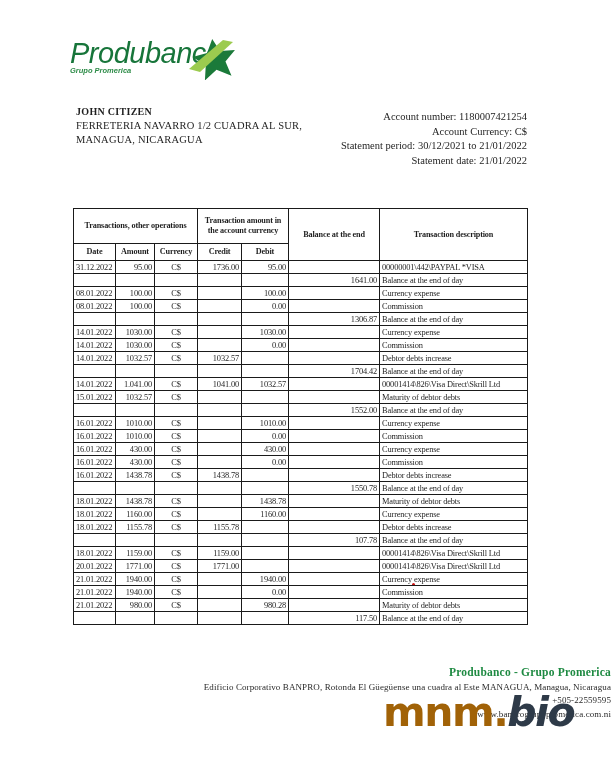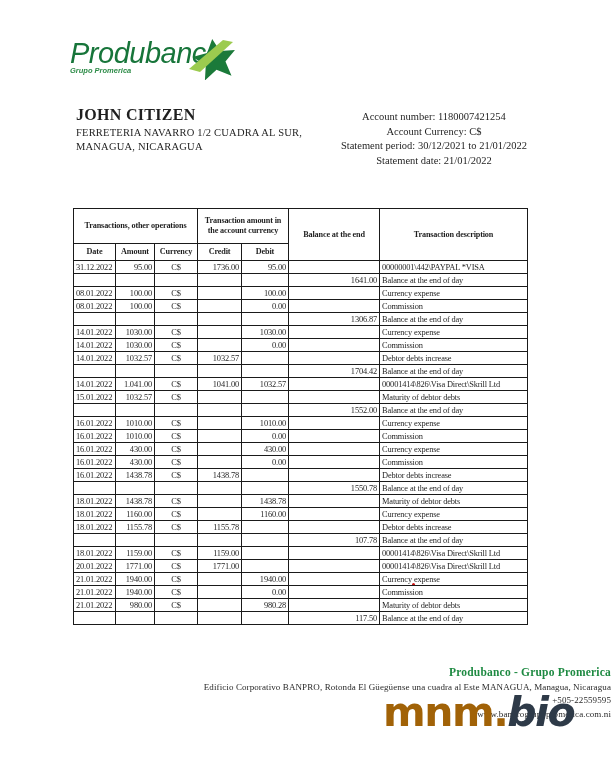--- a/index.html
+++ b/index.html
@@ -9,23 +9,23 @@
   
   .logo{position:absolute;left:70px;top:40px;width:220px;}
   .logo-name{font-family:"Liberation Sans", sans-serif;font-style:italic;font-weight:normal;
              font-size:29px;color:#17753a;letter-spacing:-0.5px;line-height:26px;}
   .logo-sub{font-family:"Liberation Sans", sans-serif;font-style:italic;font-weight:bold;
             font-size:7.5px;color:#2c8b47;margin-top:0px;}
   .logo-star{position:absolute;left:188px;top:38px;width:50px;height:42px;}
 
   
   .customer{position:absolute;left:76px;top:106px;}
-  .customer-name{font-weight:bold;font-size:16px;letter-spacing:0.3px;font-family:Liberation Serif, serif;}
+  .customer-name{font-weight:bold;font-size:10px;letter-spacing:0.3px;font-family:Liberation Serif, serif;}
   .customer-line{font-size:10.5px;margin-top:3px;letter-spacing:0.2px;}
-  .stmt-info{position:absolute;right:84px;top:110px;text-align:center;font-size:10.5px;line-height:14.5px;}
+  .stmt-info{position:absolute;right:84px;top:110px;text-align:right;font-size:10.5px;line-height:14.5px;}
 
   
   .section-title{position:absolute;left:76px;top:178px;font-weight:bold;font-size:13.5px;letter-spacing:0.6px;}
 
   
   table.stmt{position:absolute;left:73px;top:208px;width:454px;border-collapse:collapse;
              table-layout:fixed;font-size:8.4px;letter-spacing:-0.15px;}
   table.stmt th, table.stmt td{border:1px solid #1a1a1a;padding:0 2px;overflow:hidden;}
   table.stmt th{font-weight:bold;text-align:center;font-size:8.2px;line-height:10px;padding:2px 2px;}
   table.stmt thead tr.group th{height:30px;}

